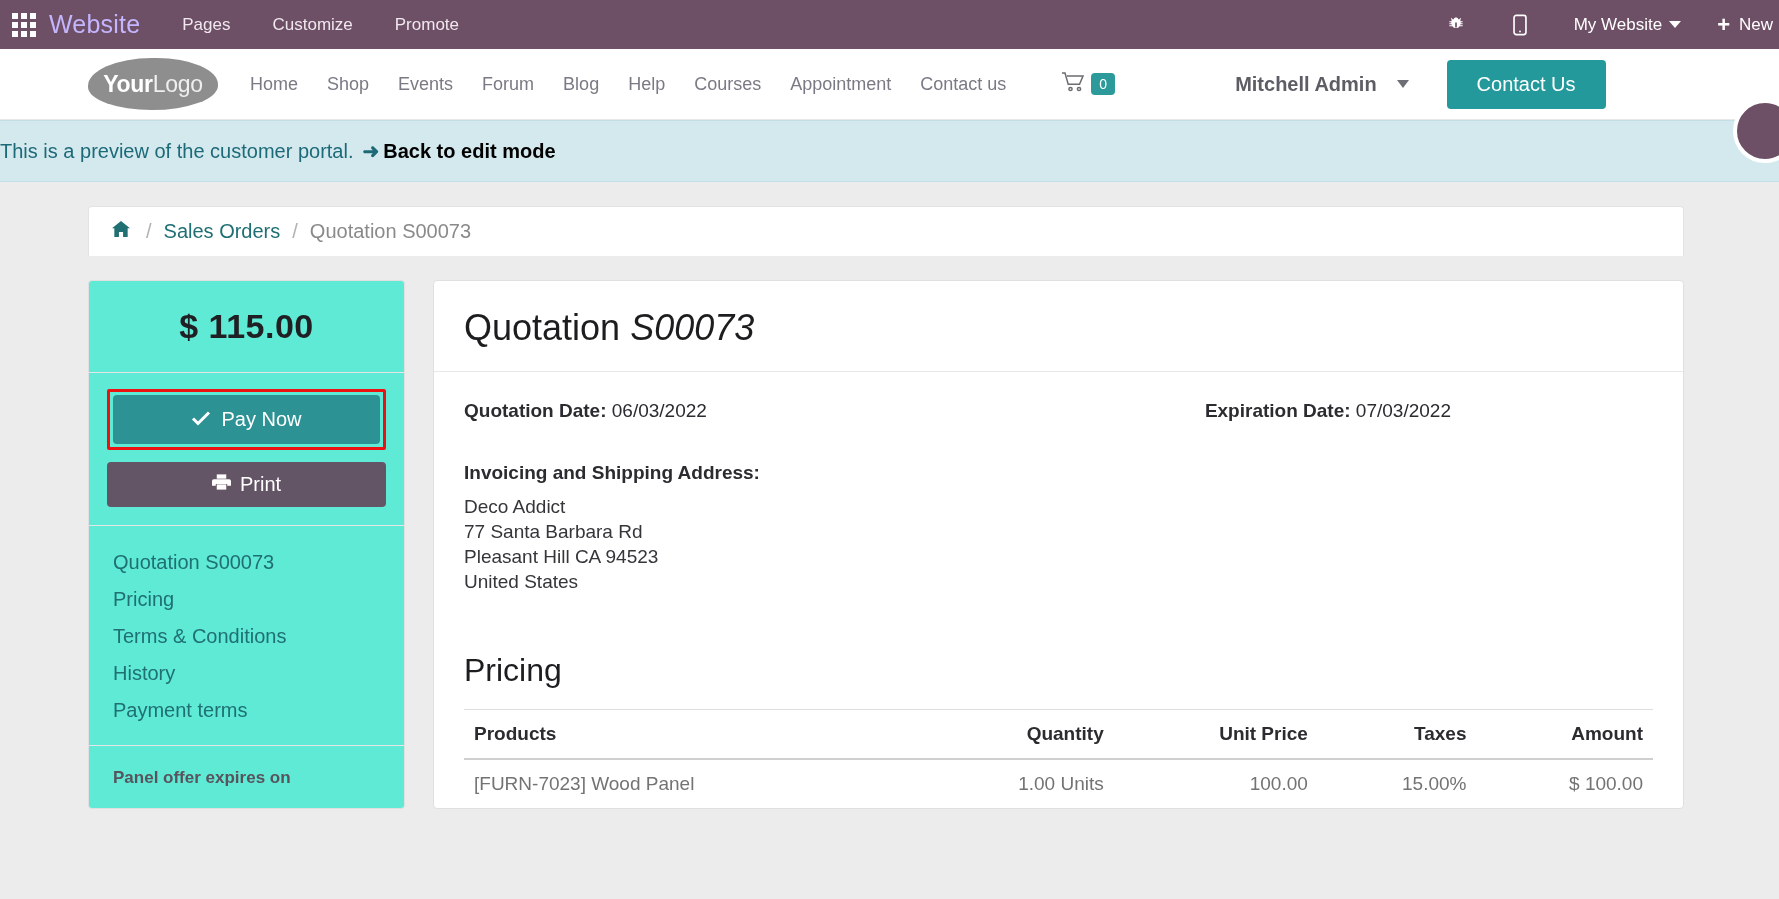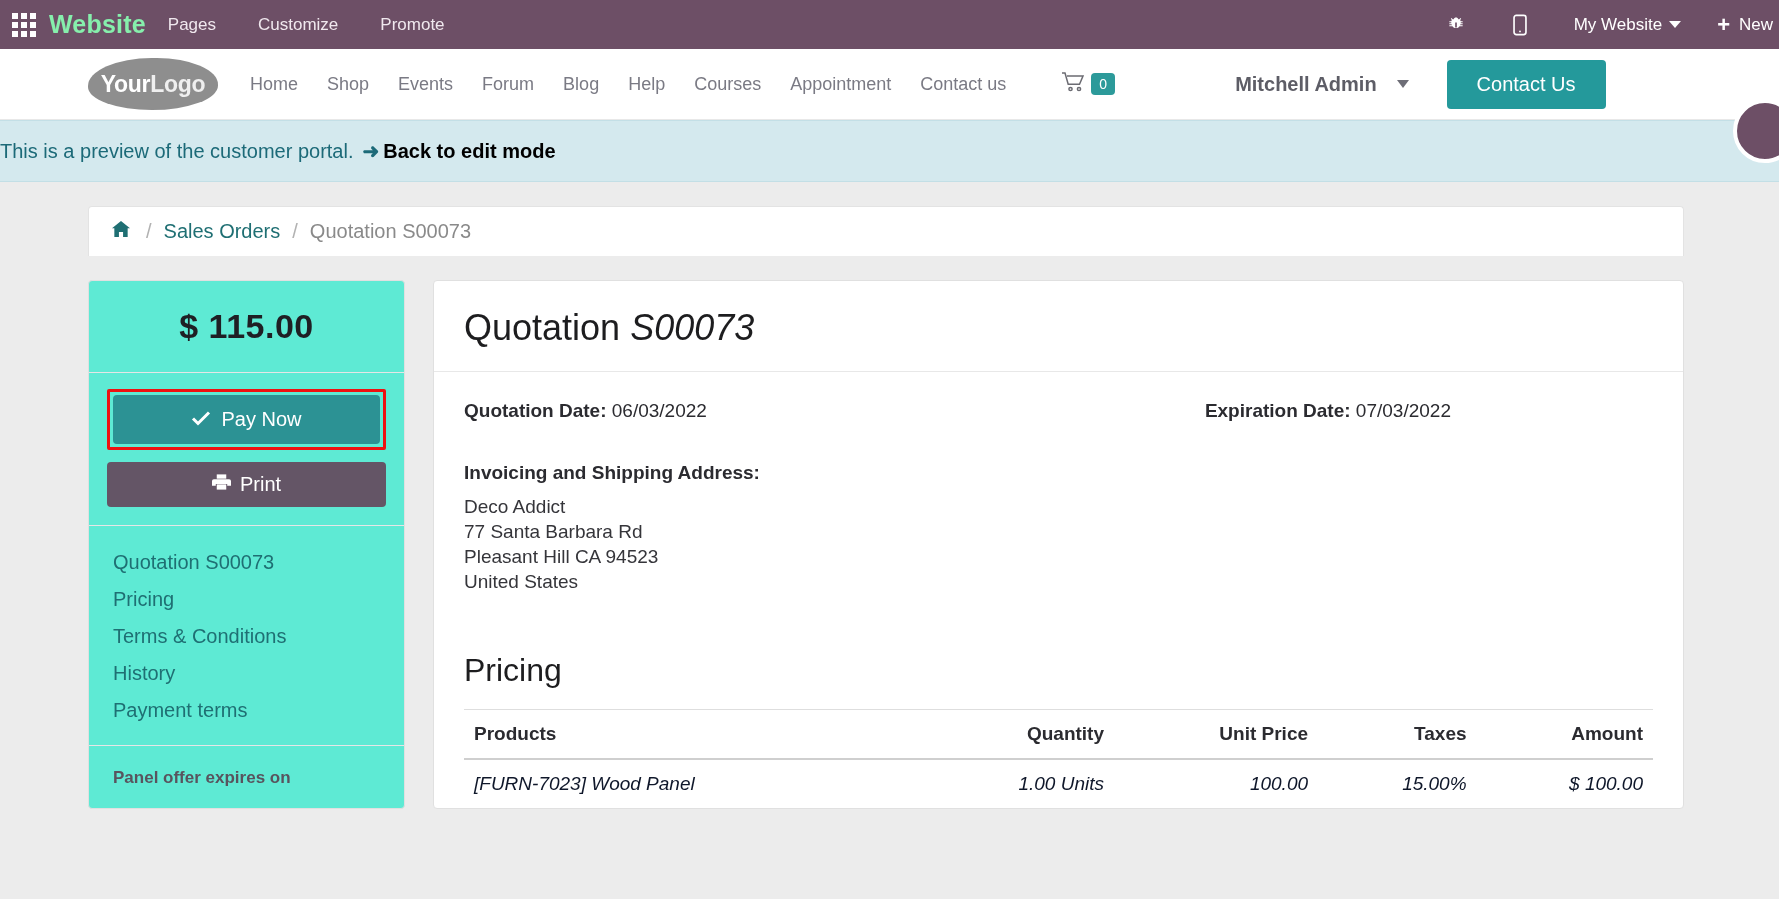--- a/index.html
+++ b/index.html
@@ -27,24 +27,24 @@
     grid-template-columns: repeat(3, 6px);
     grid-template-rows: repeat(3, 6px);
     gap: 3px;
     align-content: center;
     justify-content: center;
     cursor: pointer;
   }
   .apps-grid i { background: #ffffff; display: block; width: 6px; height: 6px; }
   .brand-title {
     font-size: 25px;
-    font-weight: bold;
+    font-weight: normal;
     letter-spacing: .2px;
-    margin-right: 22px;
-    color: #86efac;
+    margin-right: 42px;
+    color: #c4b5fd;
   }
   .topnav-item {
     font-size: 17px;
     color: #f0e8ee;
     margin-right: 42px;
     cursor: pointer;
     white-space: nowrap;
   }
   .topbar-right {
     margin-left: auto;
@@ -96,21 +96,21 @@
     width: 130px; height: 52px;
     background: #8e8e8e;
     border-radius: 50% 48% 52% 50% / 55% 52% 48% 45%;
     display: flex; align-items: center; justify-content: center;
     margin-right: 32px;
     flex: none;
     cursor: pointer;
   }
   .logo-text { font-size: 23px; color: #ffffff; letter-spacing: -.3px; }
   .logo-text b { font-weight: bold; }
-  .logo-text span { font-weight: bold; color: #efefef; }
+  .logo-text span { font-weight: normal; color: #efefef; }
   .site-nav-item {
     font-size: 18px;
     color: #7a7a84;
     margin-right: 29px;
     cursor: pointer;
     white-space: nowrap;
   }
   .cart-wrap {
     display: flex; align-items: center; margin-left: 26px; cursor: pointer;
   }
@@ -298,25 +298,24 @@
     color: #2b2b30;
     border-top: 1px solid #dedede;
     border-bottom: 2px solid #cfcfcf;
     padding: 13px 10px;
     text-align: right;
     white-space: nowrap;
   }
   table.pricing thead th.lead { text-align: left; }
   table.pricing tbody td {
     font-size: 19px;
-    color: #0f172a;
+    color: #737373;
     padding: 13px 10px;
     text-align: right;
     white-space: nowrap;
-    font-style: italic;
   }
   table.pricing tbody td.lead { text-align: left; }
 </style>
 </head>
 <body>
 
 <div class="odoo-topbar">
   <div class="apps-grid">
     <i></i>
       <i></i>

